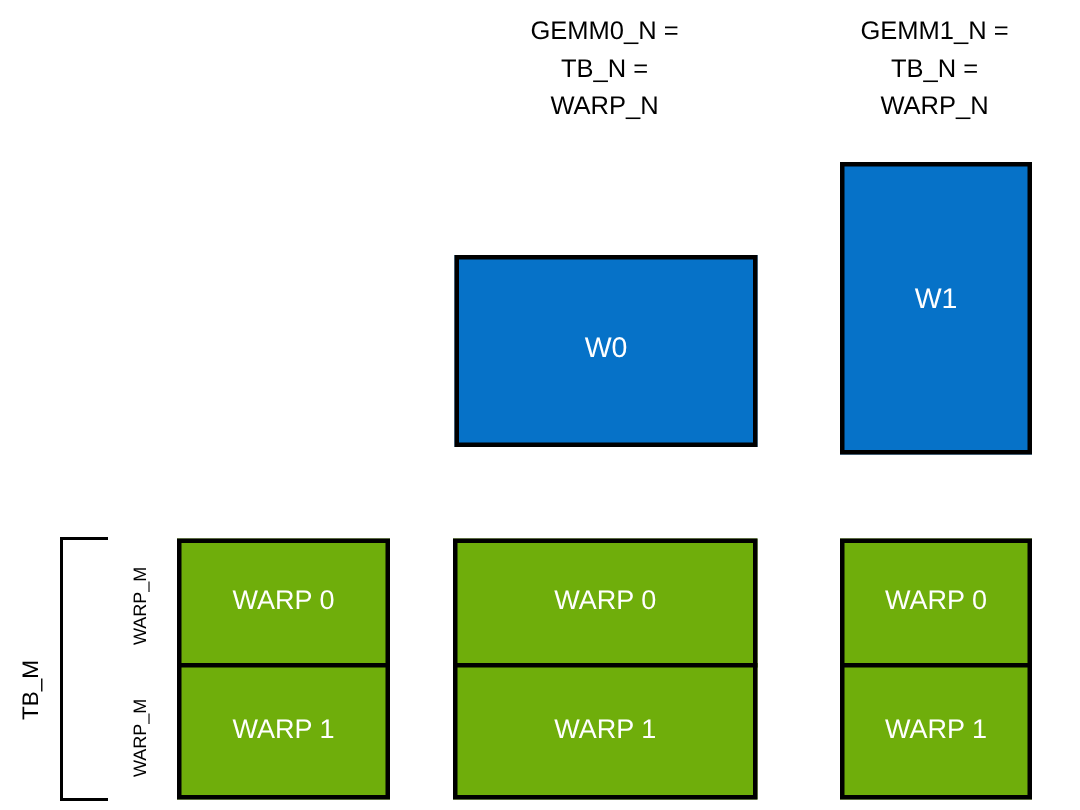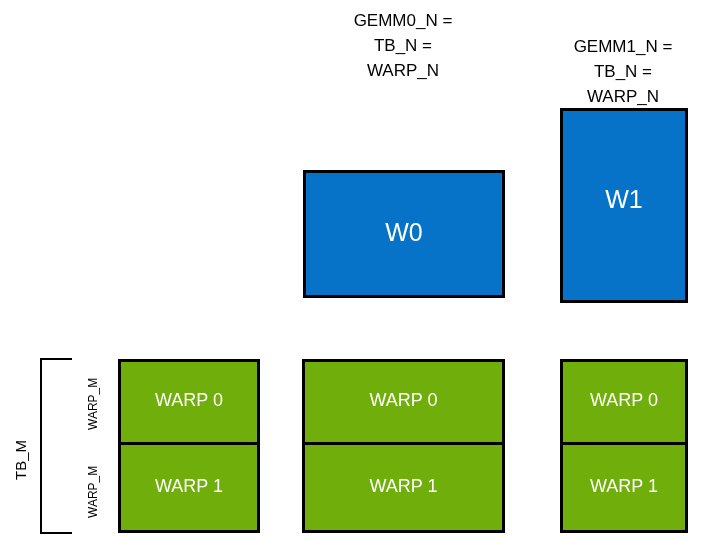--- a/index.html
+++ b/index.html
@@ -42,21 +42,21 @@
   .blue {
     background: #0672c8;
   }
   .block-label {
     font-size: 18px;
     color: #ffffff;
     line-height: 1;
     user-select: none;
   }
   .blue .block-label {
-    font-size: 25px;
+    font-size: 19px;
   }
   .label-up-2 { position: relative; top: -2px; }
 
   
   .warp-col {
     position: absolute;
     box-sizing: border-box;
   }
   .warp-cell {
     position: absolute;
@@ -94,21 +94,21 @@
 </style>
 </head>
 <body>
 
 <div id="canvas">
 
   <div class="col-caption" style="left:323px; top:8px; width:160px;">GEMM0_N =
 TB_N =
 WARP_N</div>
 
-  <div class="col-caption" style="left:543px; top:8px; width:160px;margin-top:26px;">GEMM1_N =
+  <div class="col-caption" style="left:543px; top:8px; width:160px;">GEMM1_N =
 TB_N =
 WARP_N</div>
 
   <div class="block blue" style="left:303px; top:170px; width:202px; height:128px;justify-content:center;">
     <span class="block-label label-up-2">W0</span>
   </div>
 
   <div class="block blue" style="left:560px; top:108px; width:128px; height:195px;">
     <span class="block-label" style="position:relative; top:-6px;">W1</span>
   </div>

